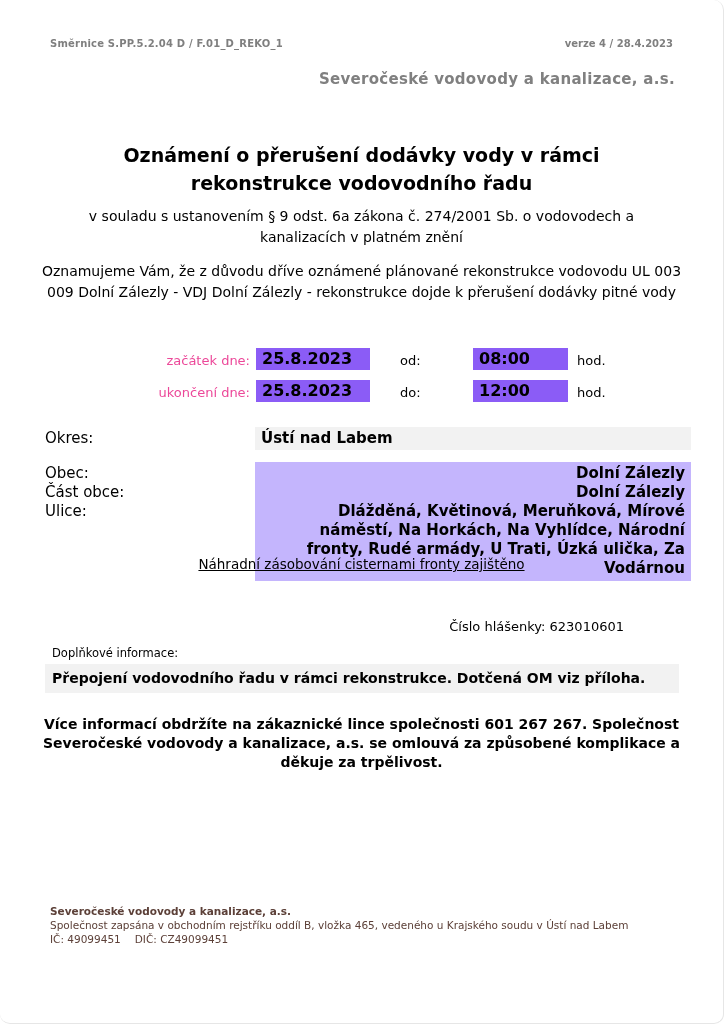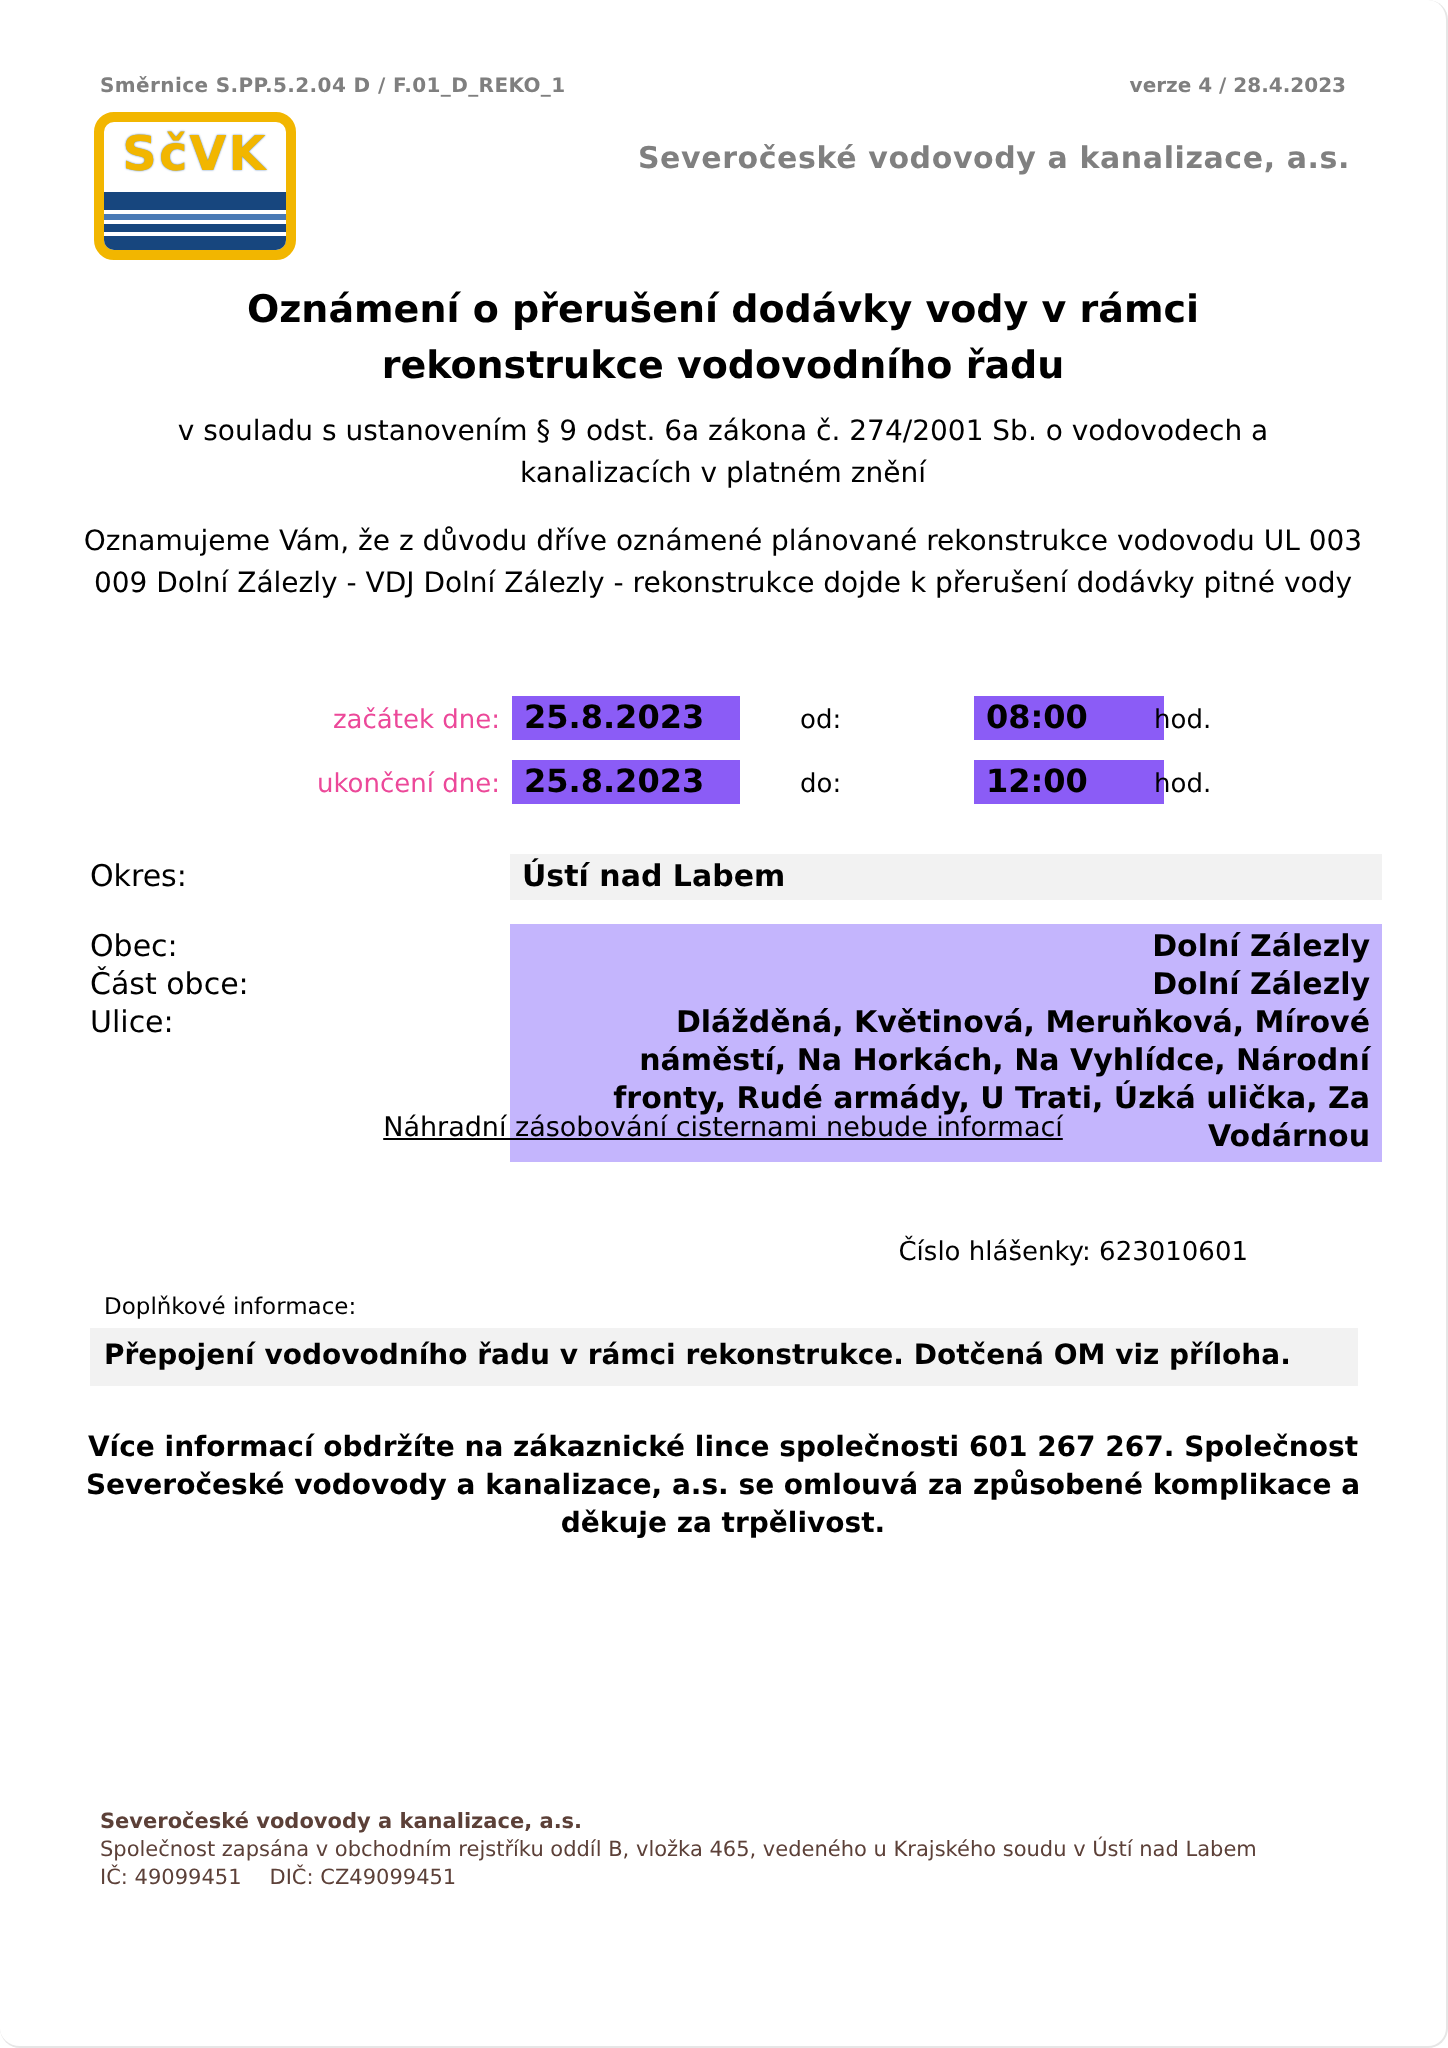--- a/index.html
+++ b/index.html
@@ -25,21 +25,21 @@
       #17467e 18px 22px,
       #ffffff 22px 24px,
       #17467e 24px 31px);}
   
   .title{position:absolute;top:141px;left:0;right:0;margin:0 auto;width:560px;text-align:center;font-size:19px;font-weight:bold;line-height:28px;}
   .legal{position:absolute;top:206px;left:0;right:0;margin:0 auto;width:620px;text-align:center;font-size:14px;line-height:21px;}
   .announcement{position:absolute;top:261px;left:0;right:0;margin:0 auto;width:640px;text-align:center;font-size:14px;line-height:21px;}
   .sched-label{position:absolute;left:40px;width:210px;text-align:right;font-size:13px;color:#ec4899;}
   .field-box{position:absolute;background:#8b5cf6;font-weight:bold;font-size:16px;padding:1px 6px 2px 6px;box-sizing:border-box;}
   .date-box{left:256px;width:114px;}
-  .time-box{left:487px;width:95px;}
+  .time-box{left:473px;width:95px;}
   .sched-mid{position:absolute;left:400px;font-size:13px;}
   .sched-unit{position:absolute;left:577px;font-size:13px;}
   .loc-label{position:absolute;left:45px;font-size:15px;}
   .okres-box{position:absolute;left:255px;top:427px;width:436px;background:#f2f2f2;font-weight:bold;font-size:15px;padding:2px 6px 3px 6px;box-sizing:border-box;}
   .loc-values{position:absolute;left:255px;top:462px;width:436px;background:#c4b5fd;padding:2px 6px 3px 6px;box-sizing:border-box;font-weight:bold;font-size:15px;line-height:19px;text-align:right;}
   .underline-note{position:absolute;top:556px;left:0;right:0;text-align:center;font-size:13.5px;text-decoration:underline;}
   .report-number{position:absolute;top:619px;left:0;right:99px;text-align:right;font-size:13px;}
   .addinfo-label{position:absolute;left:52px;top:646px;font-size:11.5px;}
   .addinfo-band{position:absolute;left:45px;top:664px;width:634px;height:29px;background:#f2f2f2;font-size:14px;font-weight:bold;line-height:29px;padding-left:7px;box-sizing:border-box;}
   .more-info{position:absolute;top:715px;left:0;right:0;margin:0 auto;width:648px;text-align:center;font-size:14px;font-weight:bold;line-height:19px;}
@@ -49,24 +49,20 @@
   .footer-ids span{margin-right:14px;}
 </style>
 </head>
 <body>
 
 <div class="page">
 
   <div class="directive">Směrnice S.PP.5.2.04 D / F.01_D_REKO_1</div>
   <div class="version">verze 4 / 28.4.2023</div>
 
-  <div class="logo">
-    <div class="logo-text">SčVK</div>
-    <div class="logo-stripes"></div>
-  </div>
 
   <div class="company-name">Severočeské vodovody a kanalizace, a.s.</div>
 
   <h1 class="title">Oznámení o přerušení dodávky vody v rámci rekonstrukce vodovodního řadu</h1>
 
   <p class="legal">v souladu s ustanovením § 9 odst. 6a zákona č. 274/2001 Sb. o vodovodech a kanalizacích v platném znění</p>
 
   <p class="announcement">Oznamujeme Vám, že z důvodu dříve oznámené plánované rekonstrukce vodovodu  UL 003 009 Dolní Zálezly - VDJ Dolní Zálezly - rekonstrukce dojde k přerušení dodávky pitné vody</p>
 
   <div>
@@ -91,21 +87,21 @@
   <span class="loc-label" style="top:464px;">Obec:</span>
   <span class="loc-label" style="top:483px;">Část obce:</span>
   <span class="loc-label" style="top:502px;">Ulice:</span>
 
   <div class="loc-values">
     <div>Dolní Zálezly</div>
     <div>Dolní Zálezly</div>
     <div>Dlážděná, Květinová, Meruňková, Mírové náměstí, Na Horkách, Na Vyhlídce, Národní fronty, Rudé armády, U Trati, Úzká ulička, Za Vodárnou</div>
   </div>
 
-  <div class="underline-note">Náhradní zásobování cisternami nebude informací</div>
+  <div class="underline-note">Náhradní zásobování cisternami fronty zajištěno</div>
 
   <div class="report-number">Číslo hlášenky: 623010601</div>
 
   <div class="addinfo-label">Doplňkové informace:</div>
   <div class="addinfo-band">Přepojení vodovodního řadu v rámci rekonstrukce. Dotčená OM viz příloha.</div>
 
   <p class="more-info">Více informací obdržíte na zákaznické lince společnosti  601 267 267. Společnost Severočeské vodovody a kanalizace, a.s. se omlouvá za způsobené komplikace a děkuje za trpělivost.</p>
 
   <div class="footer">
     <div class="bold">Severočeské vodovody a kanalizace, a.s.</div>

